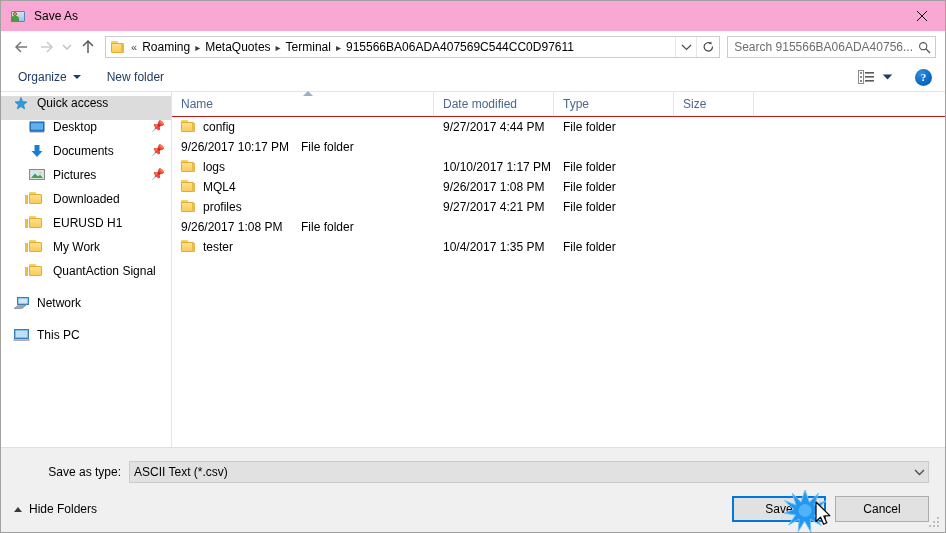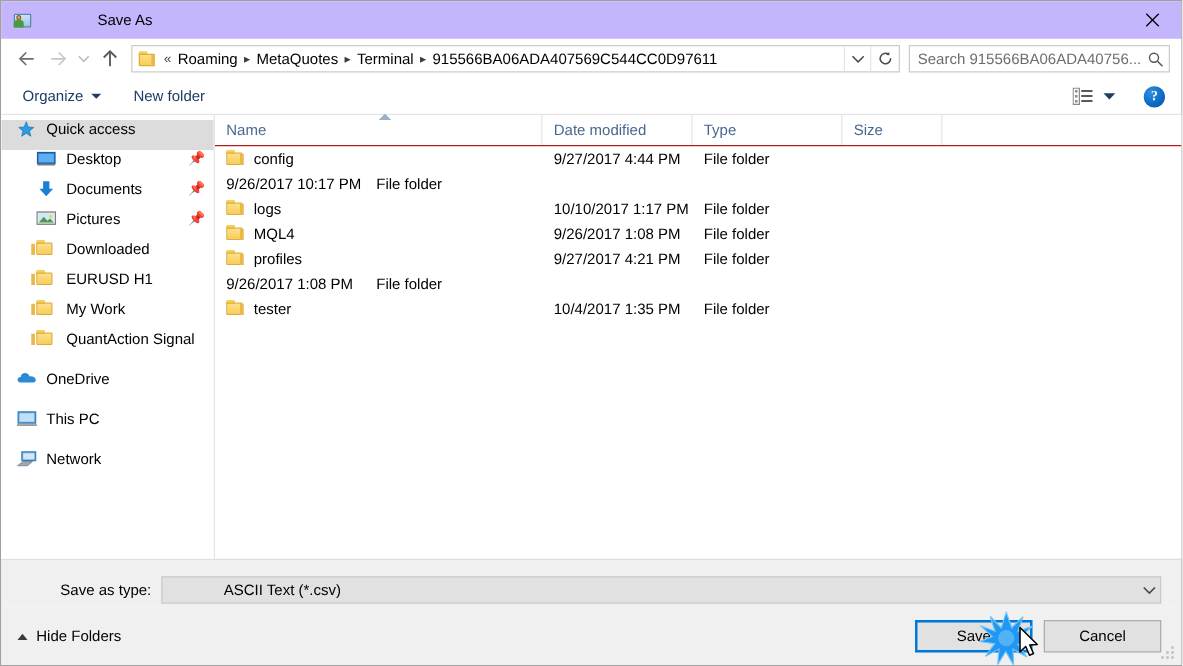--- a/index.html
+++ b/index.html
@@ -23,25 +23,24 @@
     border: 1px solid #a0a0a0;
     box-sizing: border-box;
     display: flex;
     flex-direction: column;
   }
 
   
   .titlebar {
     height: 30px;
     flex: 0 0 30px;
-    background: #c4b5fd;
-    display: flex;
-    align-items: center;
-    position: relative;
-    gap: 44px;
+    background: #f9a8d4;
+    display: flex;
+    align-items: center;
+    position: relative;
   }
   .titlebar-icon {
     margin-left: 9px;
     width: 16px; height: 16px;
     position: relative;
   }
   .ti-folder {
     position: absolute; left: 1px; top: 3px;
     width: 14px; height: 11px;
     background: linear-gradient(#cfe4f5, #9cc4e4);
@@ -375,21 +374,20 @@
     font-size: 12px;
     min-width: 0;
   }
   .combo.filename {
     border: 1px solid #0078d7;
     background: #fff;
   }
   .combo.filetype {
     border: 1px solid #cacaca;
     background: #e1e1e1;
-    padding-left: 45px;
   }
   .combo-value {
     flex: 1 1 auto;
     padding-left: 4px;
     overflow: hidden;
     white-space: nowrap;
   }
   .combo-value .sel {
     background: #0078d7;
     color: #ffffff;
@@ -653,49 +651,41 @@
         <span class="side-label">My Work</span>
       </div>
 
       <div class="side-item lvl1">
         <span class="side-icon">
           <span class="folder"><span class="tab"></span><span class="body"></span><span class="fold"></span></span>
         </span>
         <span class="side-label">QuantAction Signal</span>
       </div>
 
+
       <div class="side-item lvl0" style="margin-top:8px;">
         <span class="side-icon">
-          <svg width="17" height="12" viewBox="0 0 17 12">
-            <path d="M4 10 C1.6 10 0.6 8.4 1.2 7 C1.7 5.8 3 5.5 3.6 5.6 C3.8 3.4 6 2 8 2.6 C9.6 3 10.4 4.2 10.6 5.2 C12.6 4.6 15.4 5.6 15.6 7.8 C15.8 9.4 14.4 10 13.4 10 Z" fill="#2a8ad4"></path>
+          <svg width="17" height="14" viewBox="0 0 17 14">
+            <rect x="4.5" y="1.5" width="11" height="7" fill="#6fb2e2" stroke="#3b7fb8" stroke-width="1"></rect>
+            <rect x="5.6" y="2.6" width="8.8" height="4.8" fill="#cfe7f8"></rect>
+            <path d="M1 12.6 L5.5 9.2 L13 9.2 L9 12.6 Z" fill="#9aa7b4" stroke="#6f7c88" stroke-width="0.6"></path>
           </svg>
         </span>
-        <span class="side-label">OneDrive</span>
+        <span class="side-label">Network</span>
       </div>
 
       <div class="side-item lvl0" style="margin-top:8px;">
         <span class="side-icon">
           <svg width="17" height="14" viewBox="0 0 17 14">
             <rect x="1.5" y="1.5" width="14" height="9" fill="#5fa8de" stroke="#3b7fb8" stroke-width="1"></rect>
             <rect x="2.6" y="2.6" width="11.8" height="6.8" fill="#bfe0f5"></rect>
             <rect x="0.5" y="11.4" width="16" height="1.3" fill="#8d8d8d"></rect>
           </svg>
         </span>
         <span class="side-label">This PC</span>
-      </div>
-
-      <div class="side-item lvl0" style="margin-top:8px;">
-        <span class="side-icon">
-          <svg width="17" height="14" viewBox="0 0 17 14">
-            <rect x="4.5" y="1.5" width="11" height="7" fill="#6fb2e2" stroke="#3b7fb8" stroke-width="1"></rect>
-            <rect x="5.6" y="2.6" width="8.8" height="4.8" fill="#cfe7f8"></rect>
-            <path d="M1 12.6 L5.5 9.2 L13 9.2 L9 12.6 Z" fill="#9aa7b4" stroke="#6f7c88" stroke-width="0.6"></path>
-          </svg>
-        </span>
-        <span class="side-label">Network</span>
       </div>
     </div>
 
     <div class="filelist">
       <div class="col-head">
         <div class="sort-caret"></div>
         <div class="col name">
           <span>Name</span>
         </div>
         <div class="col date">

